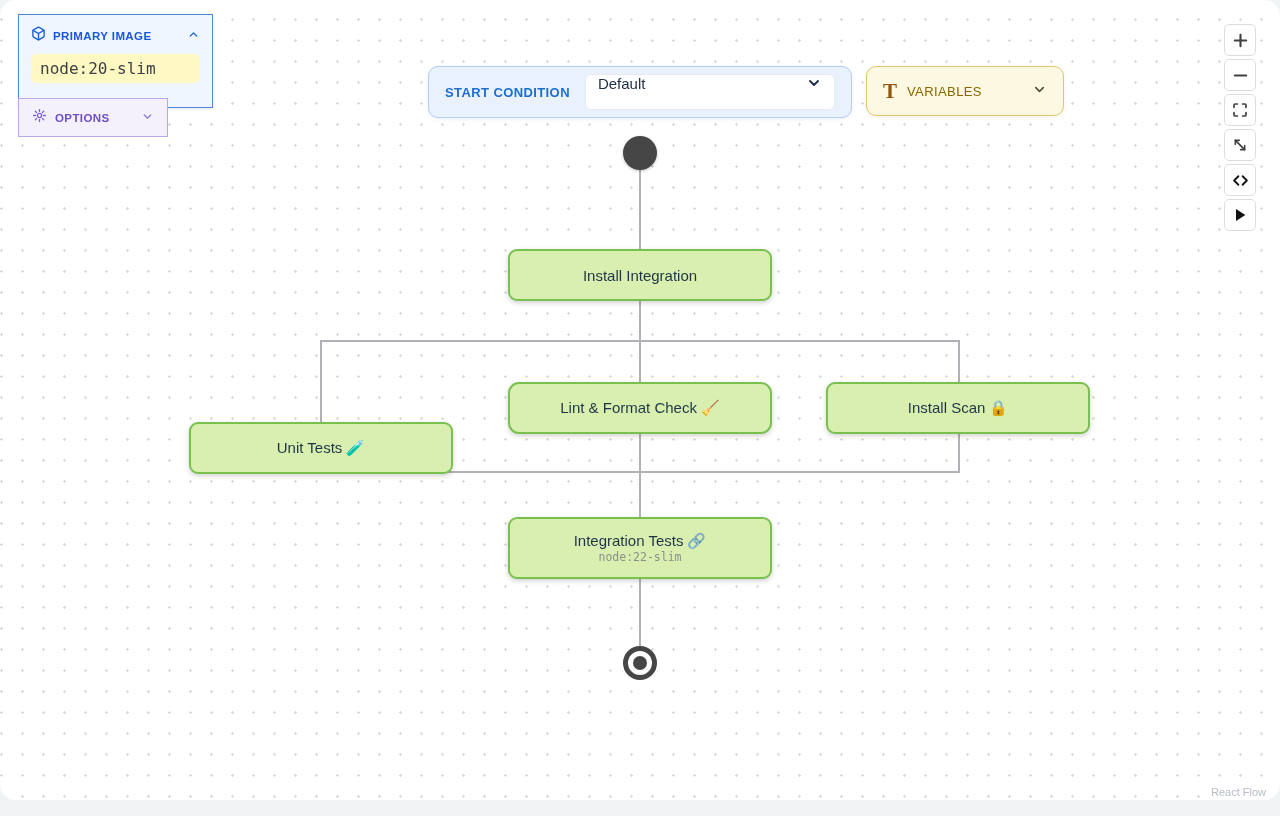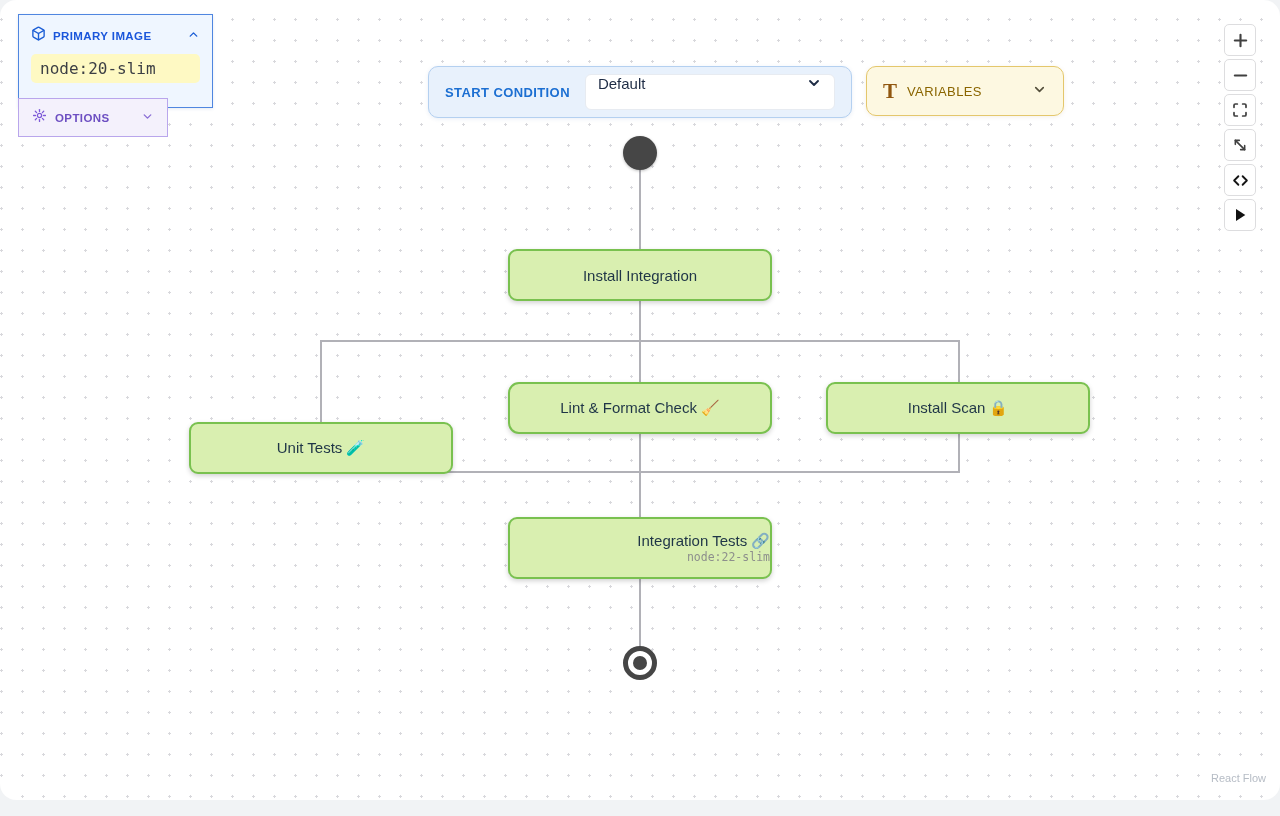--- a/index.html
+++ b/index.html
@@ -33,21 +33,21 @@
     cursor: grab;
   }
   .task-node .sub {
     font-family: "DejaVu Sans Mono", monospace;
     font-size: 11.5px; color: #8d8f8c; margin-top: 0;
   }
   #node-install    { left: 508px; top: 249px; }
   #node-unit       { left: 189px; top: 382px; margin-top: 40px; }
   #node-lint       { left: 508px; top: 382px; border-radius: 11px; }
   #node-security   { left: 826px; top: 382px; }
-  #node-integration{ left: 508px; top: 517px; height: 62px; align-items: flex-end; }
+  #node-integration{ left: 508px; top: 517px; height: 62px; }
 
   .start-node {
     position: absolute; z-index: 2;
     left: 623px; top: 136px; width: 34px; height: 34px;
     background: #464646; border-radius: 50%;
     box-shadow: 0 1px 3px rgba(0,0,0,0.25);
     cursor: grab;
   }
   .end-node {
     position: absolute; z-index: 2;
@@ -127,21 +127,21 @@
   }
   .tool-btn {
     width: 32px; height: 32px; background: #ffffff;
     border: 1px solid #dddddf; border-radius: 5px;
     display: flex; align-items: center; justify-content: center;
     cursor: pointer; padding: 0;
   }
 
   
   .attribution {
-    position: absolute; z-index: 3; right: 10px; bottom: 14px;
+    position: absolute; z-index: 3; right: 10px; bottom: 0;
     background: #ffffff; padding: 2px 4px;
     font-size: 11px; color: #b6bcc5;
   }
 </style>
 </head>
 <body>
 
 <div class="canvas">
 
   <svg class="edges" width="1280" height="800">

